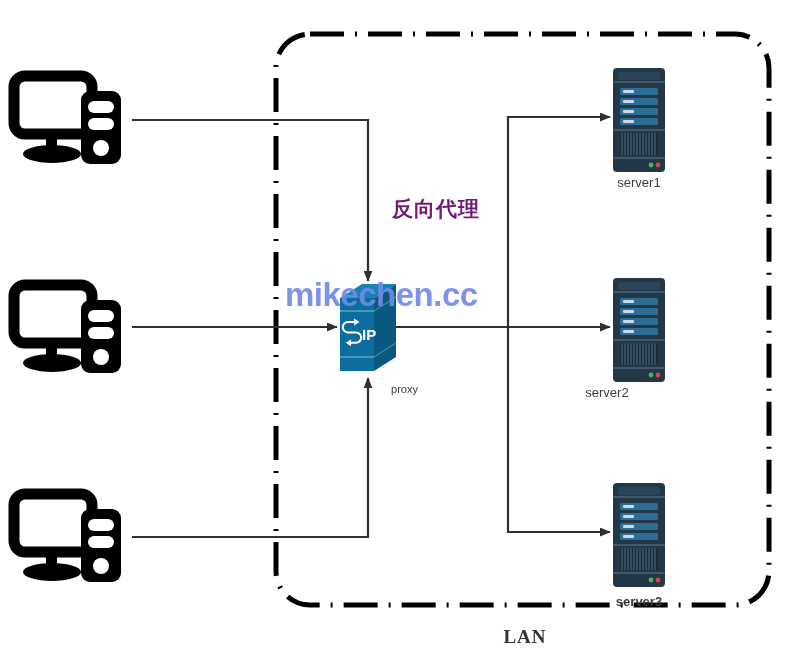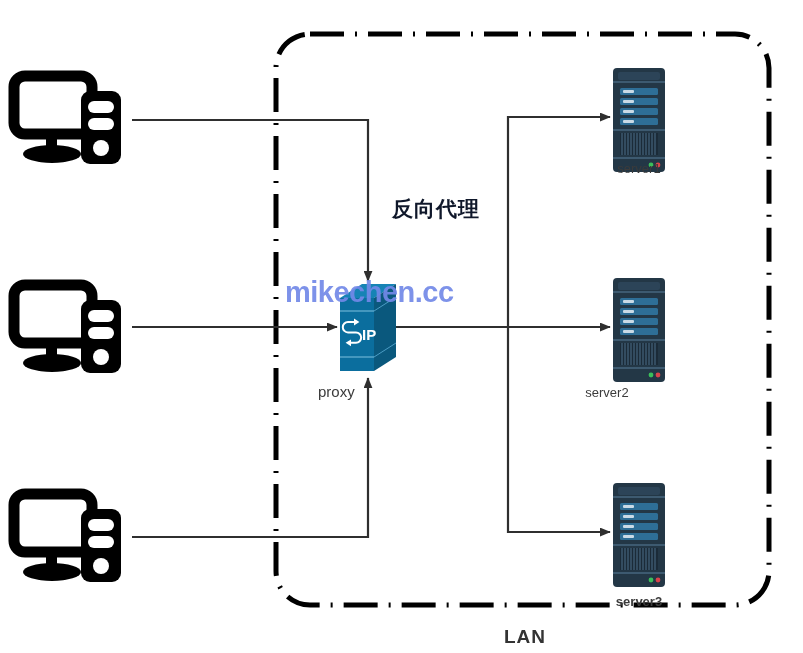--- a/index.html
+++ b/index.html
@@ -2,24 +2,24 @@
 <html><head>
 <meta charset="utf-8">
 <style>
   html,body{margin:0;padding:0;background:#ffffff;}
   body{width:803px;height:653px;position:relative;overflow:hidden;
        font-family:"Liberation Sans","DejaVu Sans",sans-serif;}
   #stage{position:absolute;left:0;top:0;width:803px;height:653px;}
   svg#diagram{position:absolute;left:0;top:0;width:803px;height:653px;}
   .lbl{position:absolute;white-space:nowrap;}
   .server-label{font-size:13px;color:#3b3b3b;text-align:center;}
-  .proxy-label{font-size:15px;color:#3b3b3b;text-align:left;}
-  .cn-label{font-size:21px;font-weight:bold;color:#0f172a;letter-spacing:1px;}
+  .proxy-label{font-size:11px;color:#3b3b3b;text-align:right;}
+  .cn-label{font-size:21px;font-weight:bold;color:#701a75;letter-spacing:1px;}
   .lan-label{font-size:19px;font-weight:bold;color:#333333;letter-spacing:1px;}
-  .watermark{font-size:29px;font-weight:bold;color:#7289e8;opacity:.92;
+  .watermark{font-size:33px;font-weight:bold;color:#7289e8;opacity:.92;
              letter-spacing:-.5px;}
 </style>
 </head>
 <body>
 
 <div id="stage">
 
   <svg id="diagram" viewBox="0 0 803 653">
     <defs>
       <marker id="arrowEnd" markerWidth="11" markerHeight="9" refX="10.2" refY="4.5" orient="auto" markerUnits="userSpaceOnUse">
@@ -135,21 +135,21 @@
       </g>
     </g>
   </svg>
 
   <div class="lbl cn-label" style="left:392px;top:195px;">反向代理</div>
 
   <div class="lbl watermark" style="left:285px;top:276px;">mikechen.cc</div>
 
   <div class="lbl proxy-label" style="left:318px;top:383px;width:100px;">proxy</div>
 
-  <div class="lbl server-label" style="left:589px;top:161px;width:100px;">server1</div>
+  <div class="lbl server-label" style="left:589px;top:175px;width:100px;">server1</div>
 
   <div class="lbl server-label" style="left:557px;top:385px;width:100px;">server2</div>
 
   <div class="lbl server-label" style="left:589px;top:594px;width:100px;font-weight:bold;">server3</div>
 
-  <div class="lbl lan-label" style="left:485px;top:626px;width:80px;text-align:center;">LAN</div>
+  <div class="lbl lan-label" style="left:485px;top:626px;width:80px;text-align:center;font-family:Liberation Serif, serif;">LAN</div>
 
 </div>
 
 </body></html>

